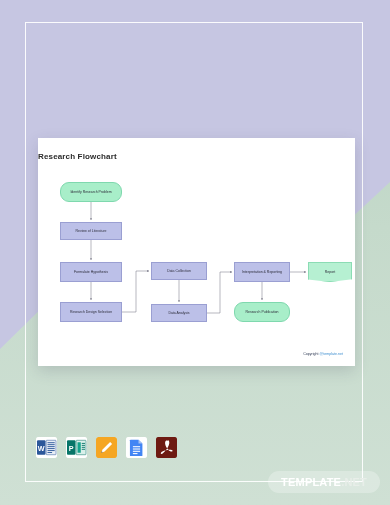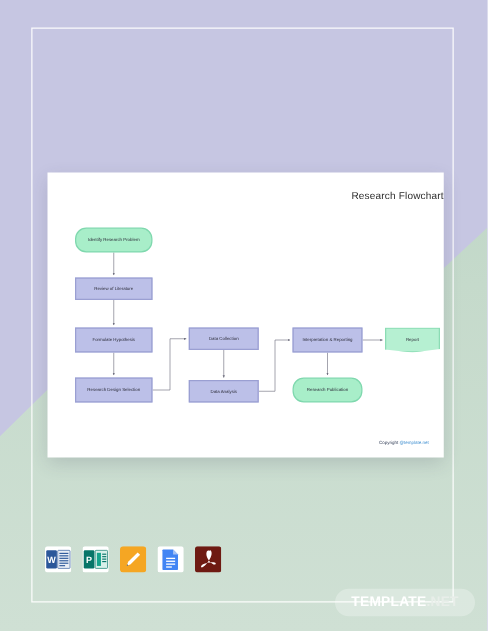--- a/index.html
+++ b/index.html
@@ -45,23 +45,23 @@
     position: absolute;
     left: 38px; top: 138px;
     width: 317px; height: 228px;
     background: #ffffff;
     box-shadow: 0 5px 14px rgba(60,60,90,0.18);
   }
   #card-title {
     position: absolute;
     left: 0; top: 14px;
     width: 100%;
-    text-align: right;
+    text-align: left;
     font-size: 8px;
-    font-weight: normal;
+    font-weight: bold;
     color: #2b2b2b;
     letter-spacing: 0.15px;
   }
   #copyright {
     position: absolute;
     right: 12px; bottom: 10px;
     font-size: 3.6px;
     color: #2f3a54;
     white-space: nowrap;
   }

